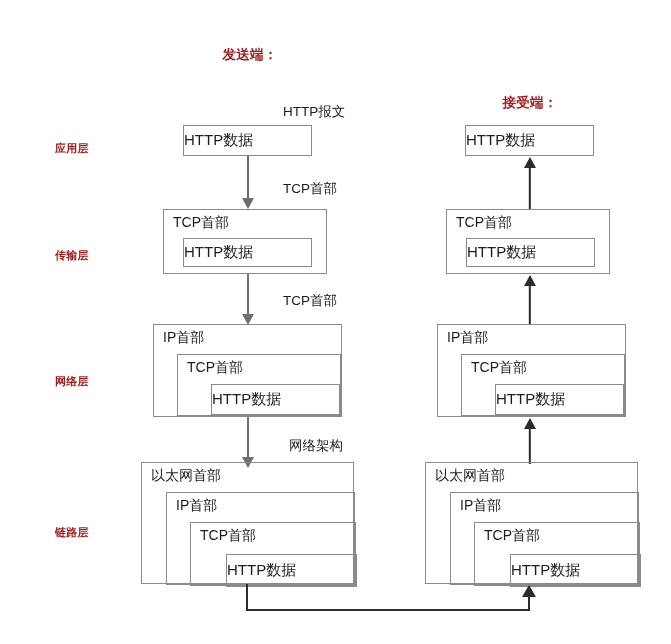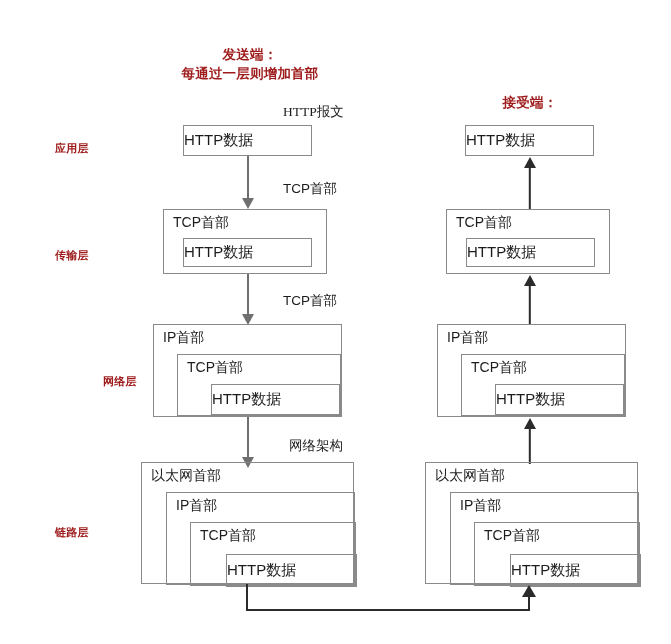--- a/index.html
+++ b/index.html
@@ -120,33 +120,32 @@
     border-bottom: 12px solid #2b2b2b;
   }
 </style>
 </head>
 <body>
 
 <div id="diagram">
 
   <div class="col-heading" style="left:150px; top:45px; width:200px;">
     <div>发送端：</div>
-    <div>每通过一层则增加首部</div>
   </div>
 
   <div class="col-heading" style="left:430px; top:45px; width:200px;margin-top:48px;">
     <div>接受端：</div>
   </div>
 
   <div class="layer-label" style="left:55px; top:141px;">应用层</div>
   <div class="layer-label" style="left:55px; top:248px;">传输层</div>
-  <div class="layer-label" style="left:55px; top:374px;margin-left:48px;">网络层</div>
+  <div class="layer-label" style="left:55px; top:374px;">网络层</div>
   <div class="layer-label" style="left:55px; top:525px;">链路层</div>
 
-  <div class="stage-label" style="left:283px; top:103px;font-family:Liberation Serif, serif;">HTTP报文</div>
+  <div class="stage-label" style="left:283px; top:103px;">HTTP报文</div>
   <div class="stage-label" style="left:283px; top:180px;">TCP首部</div>
   <div class="stage-label" style="left:283px; top:292px;">TCP首部</div>
   <div class="stage-label" style="left:289px; top:437px;">网络架构</div>
 
   <div class="pkt centered" style="left:183px; top:125px; width:129px; height:31px;">
     <span class="ctr">HTTP数据</span>
   </div>
 
   <div class="arrow down" style="left:241px; top:156px; width:14px; height:53px;">
     <div class="shaft" style="top:0; height:42px;"></div>

